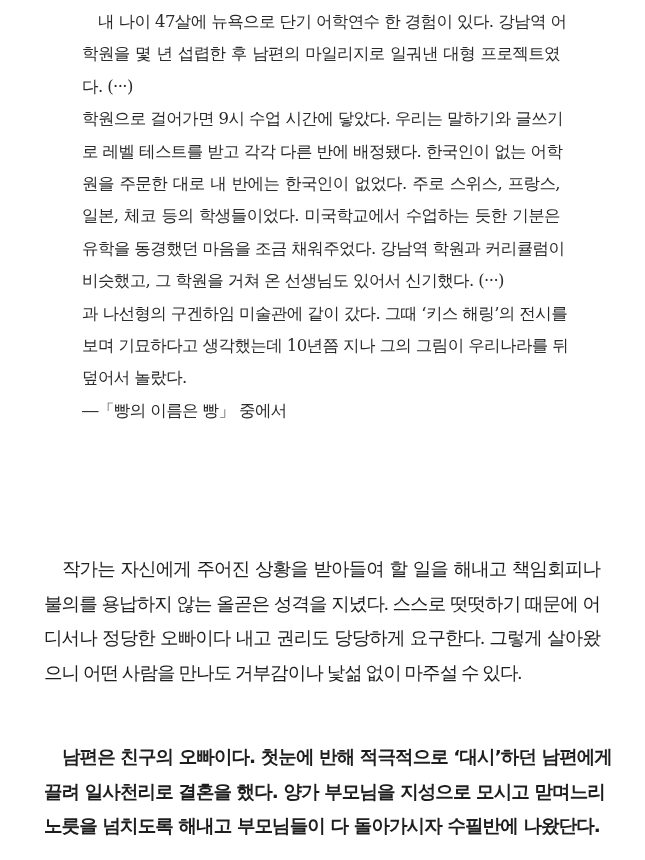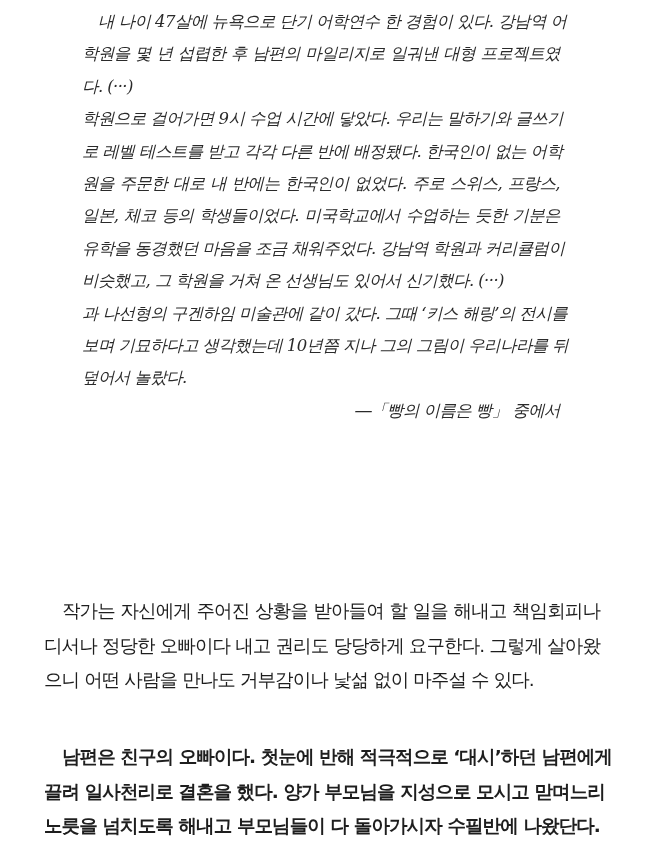--- a/index.html
+++ b/index.html
@@ -17,38 +17,37 @@
     .quote-block {
       position: absolute;
       left: 82px;
       top: 6px;
       width: 478px;
       font-family: "DejaVu Serif", "Liberation Serif", serif;
       font-size: 16.5px;
       line-height: 32.4px;
       color: #2a2a2a;
       letter-spacing: -0.6px;
-      font-style: italic;
     }
     .quote-block .line {
       display: block;
       white-space: nowrap;
       text-align: justify;
       text-align-last: justify;
       height: 32.4px;
     }
     .quote-block .line.last {
       text-align-last: left;
     }
     .quote-block .line.indent {
       padding-left: 16px;
     }
     .quote-source {
       display: block;
-      text-align: right;
+      text-align: left;
       white-space: nowrap;
       height: 32.4px;
     }
     .body-block {
       position: absolute;
       left: 44px;
       width: 556px;
       font-family: "DejaVu Sans", "Liberation Sans", sans-serif;
       font-size: 18.5px;
       line-height: 34.5px;
@@ -61,21 +60,21 @@
       text-align: justify;
       text-align-last: justify;
       height: 34.5px;
     }
     .body-block .line.last {
       text-align-last: left;
     }
     .body-block .line.indent {
       padding-left: 18px;
     }
-    #para-body-1 { top: 594px; }
+    #para-body-1 { top: 552px; font-family: Liberation Serif, serif; }
     #para-body-2 { top: 740px; font-weight: bold; }
   </style>
 </head>
 <body>
 
 <div class="quote-block">
   <div>
     <span class="line indent">내 나이 47살에 뉴욕으로 단기 어학연수 한 경험이 있다. 강남역 어</span>
     <span class="line">학원을 몇 년 섭렵한 후 남편의 마일리지로 일궈낸 대형 프로젝트였</span>
     <span class="line last">다. (···)</span>
@@ -91,20 +90,21 @@
   <div>
     <span class="line">과 나선형의 구겐하임 미술관에 같이 갔다. 그때 ‘키스 해링’의 전시를</span>
     <span class="line">보며 기묘하다고 생각했는데 10년쯤 지나 그의 그림이 우리나라를 뒤</span>
     <span class="line last">덮어서 놀랐다.</span>
   </div>
   <span class="quote-source">―「빵의 이름은 빵」 중에서</span>
 </div>
 
 <div class="body-block" id="para-body-1">
   <span class="line indent">작가는 자신에게 주어진 상황을 받아들여 할 일을 해내고 책임회피나</span>
+  <span class="line">불의를 용납하지 않는 올곧은 성격을 지녔다. 스스로 떳떳하기 때문에 어</span>
   <span class="line">디서나 정당한 오빠이다 내고 권리도 당당하게 요구한다. 그렇게 살아왔</span>
   <span class="line last">으니 어떤 사람을 만나도 거부감이나 낯섦 없이 마주설 수 있다.</span>
 </div>
 
 <div class="body-block" id="para-body-2">
   <span class="line indent">남편은 친구의 오빠이다. 첫눈에 반해 적극적으로 ‘대시’하던 남편에게</span>
   <span class="line">끌려 일사천리로 결혼을 했다. 양가 부모님을 지성으로 모시고 맏며느리</span>
   <span class="line">노릇을 넘치도록 해내고 부모님들이 다 돌아가시자 수필반에 나왔단다.</span>
 </div>
 

